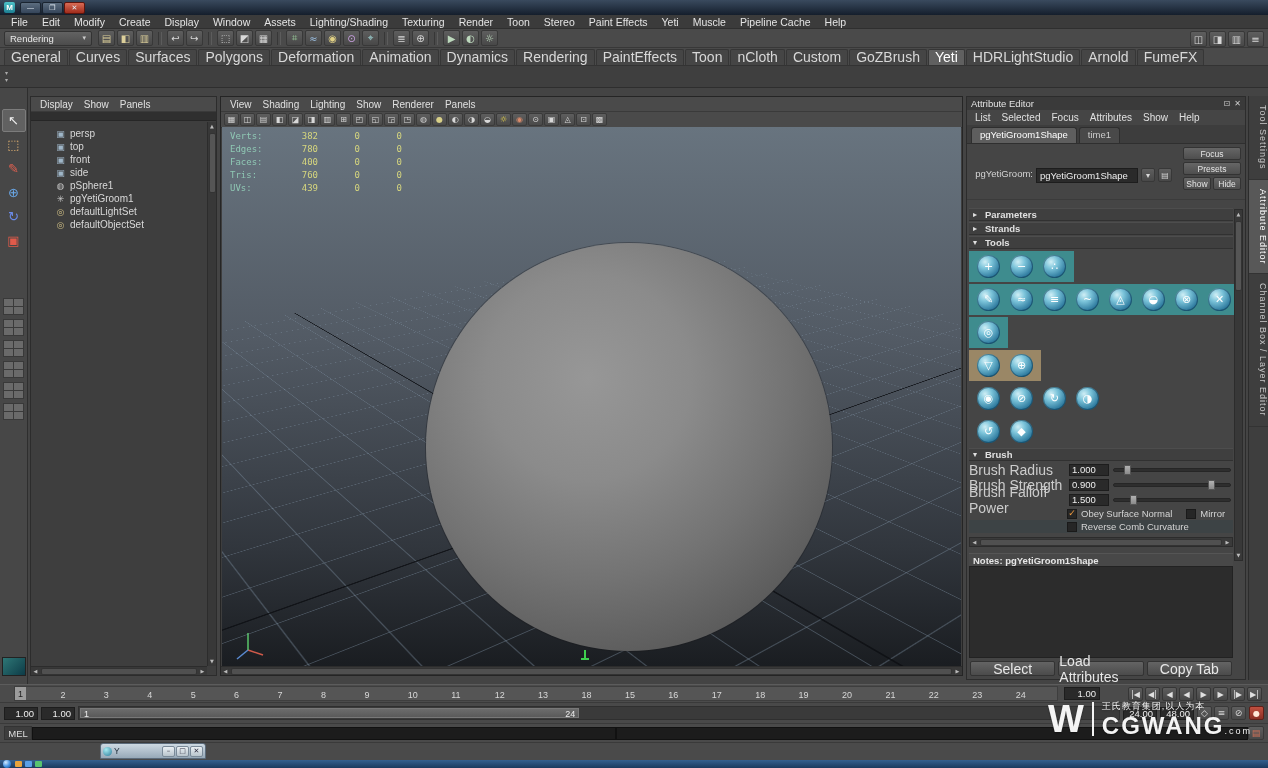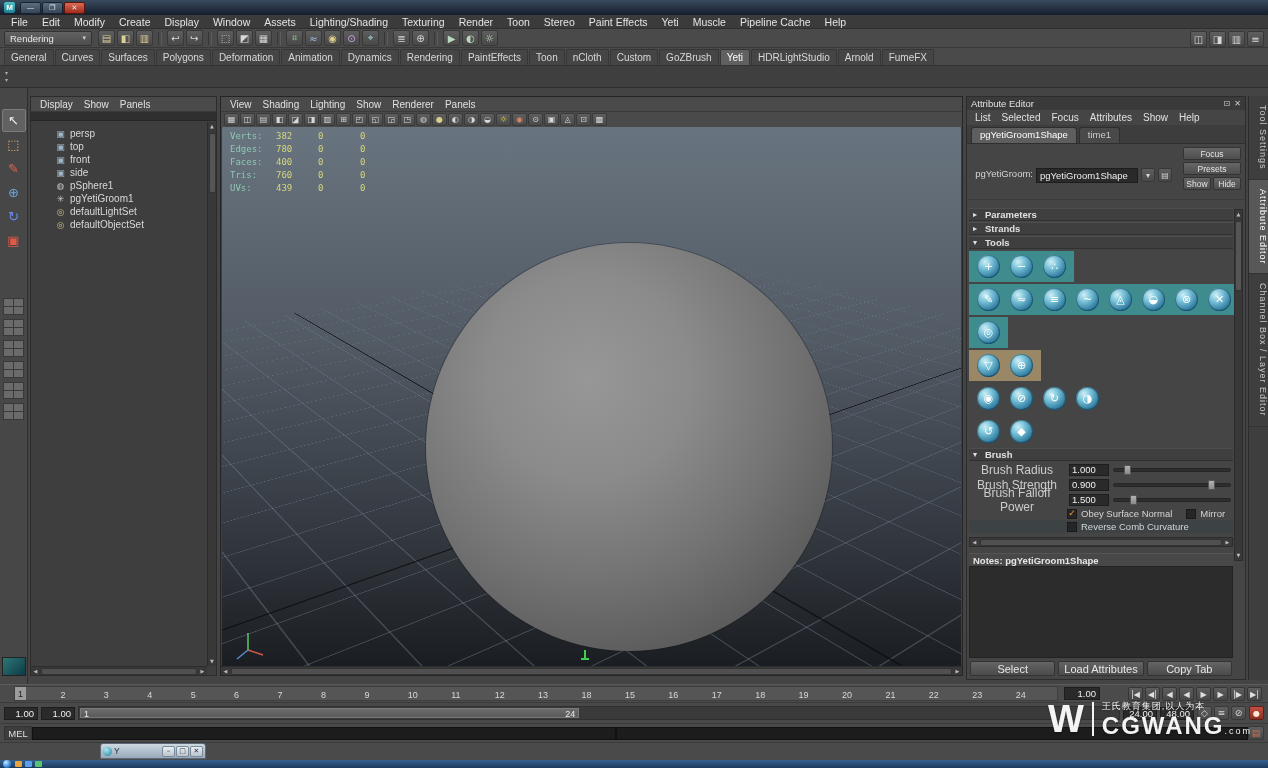--- a/index.html
+++ b/index.html
@@ -20,21 +20,21 @@
 .statusline{position:absolute;left:0;top:29px;width:100%;height:19px;background:#4a4a4a;border-bottom:1px solid #383838;display:flex;align-items:center;gap:6px;padding:0 4px}
 .menuset{width:88px;height:15px;background:linear-gradient(#626262,#4c4c4c);border:1px solid #333;border-radius:2px;display:flex;align-items:center;justify-content:space-between;padding:0 5px;font-size:9.5px;color:#e8e8e8}
 .caret{font-size:7px;color:#ccc}
 .slicons{display:flex;align-items:center;gap:2px}
 .slsep{width:4px;height:13px;margin:0 3px;border-left:1px solid #373737;border-right:1px solid #5c5c5c}
 .slicon{width:17px;height:16px;background:linear-gradient(#5e5e5e,#484848);border:1px solid #383838;border-radius:2px;display:flex;align-items:center;justify-content:center;font-size:10px;color:#d8d8d8}
 .slicon.small{width:15px;height:14px;font-size:9px}
 .slright{position:absolute;right:4px;top:2px;display:flex;gap:2px}
 
 .shelftabs{position:absolute;left:0;top:48px;width:100%;height:18px;background:#4a4a4a;display:flex;align-items:flex-end;padding:0 4px;border-bottom:1px solid #333}
-.stab{padding:2px 6px;font-size:10px;color:#d8d8d8;background:#454545;border:1px solid #363636;border-bottom:none;margin-right:1px;border-radius:2px 2px 0 0;line-height:11px}
+.stab{padding:2px 6px;font-size:14px;color:#d8d8d8;background:#454545;border:1px solid #363636;border-bottom:none;margin-right:1px;border-radius:2px 2px 0 0;line-height:11px}
 .stab.active{background:#606060;color:#fff}
 .shelfbody{position:absolute;left:0;top:66px;width:100%;height:22px;background:#3f3f3f;border-bottom:1px solid #2e2e2e;display:flex;align-items:center;padding:0 2px}
 .shelfmenu{display:flex;flex-direction:column;gap:1px;font-size:6px;color:#aaa;line-height:6px;padding:0 3px}
 
 .toolbox{position:absolute;left:0;top:88px;width:28px;height:596px;background:#474747;border-right:1px solid #2e2e2e;padding-top:20px}
 .tool{width:24px;height:23px;margin:1px auto;display:flex;align-items:center;justify-content:center;font-size:13px;border:1px solid transparent;border-radius:2px}
 .tool.active{background:#616161;border-color:#7c7c7c}
 .layouts{margin-top:46px;display:flex;flex-direction:column;gap:4px;align-items:center}
 .laybtn{width:21px;height:17px;background:#6a6a6a;border:1px solid #393939;background-image:linear-gradient(transparent 46%,#3a3a3a 46%,#3a3a3a 54%,transparent 54%),linear-gradient(90deg,transparent 46%,#3a3a3a 46%,#3a3a3a 54%,transparent 54%)}
 .vpthumb{position:absolute;bottom:8px;left:2px;width:24px;height:19px;background:linear-gradient(135deg,#2e7776,#0d3b47);border:1px solid #222}
@@ -62,21 +62,21 @@
 .canvas{position:absolute;top:30px;left:1px;right:1px;bottom:9px;overflow:hidden;background:linear-gradient(180deg,#68747f 0%,#525a64 40%,#31363d 78%,#1a1d21 100%)}
 .grid{position:absolute;left:52%;top:68%;width:1700px;height:1700px;margin-left:-850px;margin-top:-850px;transform:perspective(880px) rotateX(63deg) rotateZ(-38deg);background-image:
 linear-gradient(0deg,transparent calc(50% - 1px),rgba(12,14,18,.8) calc(50% - 1px),rgba(12,14,18,.8) calc(50% + 1px),transparent calc(50% + 1px)),
 linear-gradient(90deg,transparent calc(50% - 1px),rgba(12,14,18,.8) calc(50% - 1px),rgba(12,14,18,.8) calc(50% + 1px),transparent calc(50% + 1px)),
 repeating-linear-gradient(0deg,rgba(135,155,175,.38) 0,rgba(135,155,175,.38) 1px,transparent 1px,transparent 64px),
 repeating-linear-gradient(90deg,rgba(135,155,175,.38) 0,rgba(135,155,175,.38) 1px,transparent 1px,transparent 64px)}
 .sphere{position:absolute;left:204px;top:116px;width:406px;height:408px;border-radius:50%;background:radial-gradient(circle at 40% 33%,#979797 0%,#8b8b8b 28%,#737373 55%,#575757 82%,#494949 100%);box-shadow:0 0 0 1px rgba(25,25,28,.35)}
 .hud{position:absolute;left:8px;top:3px;font-family:"DejaVu Sans Mono",monospace;font-size:9px;line-height:13px}
 .hud-row{display:flex}
 .hud-l{width:46px;color:#8fc8b4}
-.hud-v{width:42px;text-align:left;color:#d6d67e}
+.hud-v{width:42px;text-align:right;color:#d6d67e}
 .axisgizmo{position:absolute;left:6px;bottom:4px}
 .origin{position:absolute;left:362px;bottom:6px;width:2px;height:10px;background:#3fd04f}
 .origin:after{content:"";position:absolute;left:-3px;bottom:0;width:8px;height:2px;background:#3fd04f}
 
 .ae{position:absolute;left:966px;top:96px;width:280px;height:584px;background:#454545;border:1px solid #2c2c2c;display:flex;flex-direction:column}
 .ae-title{height:13px;background:#3a3a3a;display:flex;align-items:center;gap:4px;padding:0 4px;font-size:9.5px;color:#e2e2e2}
 .ae-title .t{flex:1}
 .ae-title .ticon{font-size:8px;color:#ccc}
 .ae-menus{height:15px;display:flex;align-items:center;gap:1px;padding:0 3px;font-size:10px}
 .ae-tabs{height:19px;background:#3d3d3d;display:flex;align-items:flex-end;gap:2px;padding:2px 4px 0;border-bottom:1px solid #2f2f2f}
@@ -94,34 +94,34 @@
 .ae-body{flex:1;position:relative;padding:8px 12px 0 2px;display:flex;flex-direction:column}
 .sec{height:13px;background:#3f3f3f;border-top:1px solid #4d4d4d;border-bottom:1px solid #313131;display:flex;align-items:center;gap:4px;padding:0 4px;font-weight:bold;font-size:9.5px;color:#e0e0e0;margin-bottom:1px}
 .sec .arr{font-size:8px;width:8px}
 .trow{min-height:33px;display:flex;align-items:center}
 .strip{display:flex;gap:10px;padding:4px 8px;align-items:center}
 .teal{background:#3e8c8e}
 .tealfull{background:#3e8c8e;flex:1}
 .tan{background:#9a8766}
 .gicon{width:23px;height:23px;border-radius:50%;background:radial-gradient(circle at 35% 30%,#cfeef5 0%,#7cc4da 30%,#2e7a9e 72%,#1b5a78 100%);color:#fff;font-size:11px;display:flex;align-items:center;justify-content:center;box-shadow:inset 0 0 0 1px rgba(0,30,50,.4)}
 .slider-row{display:flex;align-items:center;height:15px;gap:4px;padding-right:2px}
-.sl-label{width:96px;text-align:center;font-size:12px;color:#ccc}
+.sl-label{width:96px;text-align:left;font-size:14px;color:#ccc}
 .sl-field{width:40px;height:12px;background:#2a2a2a;border:1px solid #1d1d1d;font-size:9.5px;line-height:10px;padding:0 2px;color:#eee}
 .sl-track{flex:1;height:4px;background:#2e2e2e;border:1px solid #262626;border-radius:2px;position:relative}
 .sl-handle{position:absolute;top:-4px;left:calc(var(--f,0)*90%);width:7px;height:10px;background:linear-gradient(#b2b2b2,#8a8a8a);border:1px solid #555}
 .check-row{display:flex;align-items:center;height:13px;padding-left:98px;gap:14px;font-size:9.5px}
 .check-row.alt{background:#3d4345}
 .citem{display:flex;align-items:center;gap:4px}
 .cb{width:10px;height:10px;background:#262626;border:1px solid #1a1a1a;display:flex;align-items:center;justify-content:center}
 .cbm{color:#f09a3e;font-size:9px;line-height:9px}
 .aehscroll{height:10px;background:#3a3a3a;border:1px solid #2c2c2c;display:flex;align-items:center;margin-top:4px}
 .notes-head{height:13px;background:#484848;border-top:1px solid #555;font-weight:bold;font-size:9.5px;display:flex;align-items:center;padding:0 4px;margin-top:6px;color:#e6e6e6}
 .notes-body{flex:1;background:#2c2c2c;border:1px solid #222;margin-bottom:3px}
 .ae-footer{display:flex;gap:3px;padding:0 1px 3px 1px}
-.ae-footer .fbtn{flex:1;height:15px;background:linear-gradient(#646464,#4b4b4b);border:1px solid #333;border-radius:2px;font-size:11px;color:#e8e8e8;display:flex;align-items:center;justify-content:center}
+.ae-footer .fbtn{flex:1;height:15px;background:linear-gradient(#646464,#4b4b4b);border:1px solid #333;border-radius:2px;font-size:14px;color:#e8e8e8;display:flex;align-items:center;justify-content:center}
 .aevscroll{position:absolute;right:2px;top:112px;width:9px;height:352px;background:#383838;border:1px solid #2c2c2c;display:flex;flex-direction:column;align-items:center}
 .aevscroll .sthumb{height:70px}
 
 .rstrip{position:absolute;left:1248px;top:96px;width:20px;height:584px;background:#3e3e3e;border-left:1px solid #2c2c2c}
 .vtab{writing-mode:vertical-rl;font-size:9px;color:#c8c8c8;padding:9px 0;margin:0 auto;display:block;border-bottom:1px solid #333;width:100%;text-align:center;letter-spacing:1px;background:#3e3e3e}
 .vtab.active{background:#585858;color:#fff}
 
 .timerow{position:absolute;left:0;top:684px;width:100%;height:18px;background:#4b4b4b;border-top:1px solid #5c5c5c}
 .ticks{position:absolute;left:14px;right:210px;top:1px;bottom:1px;display:flex;background:#555;border:1px solid #3e3e3e}
 .tick{flex:1;font-size:9px;color:#d8d8d8;padding:3px 0 0 2px}

